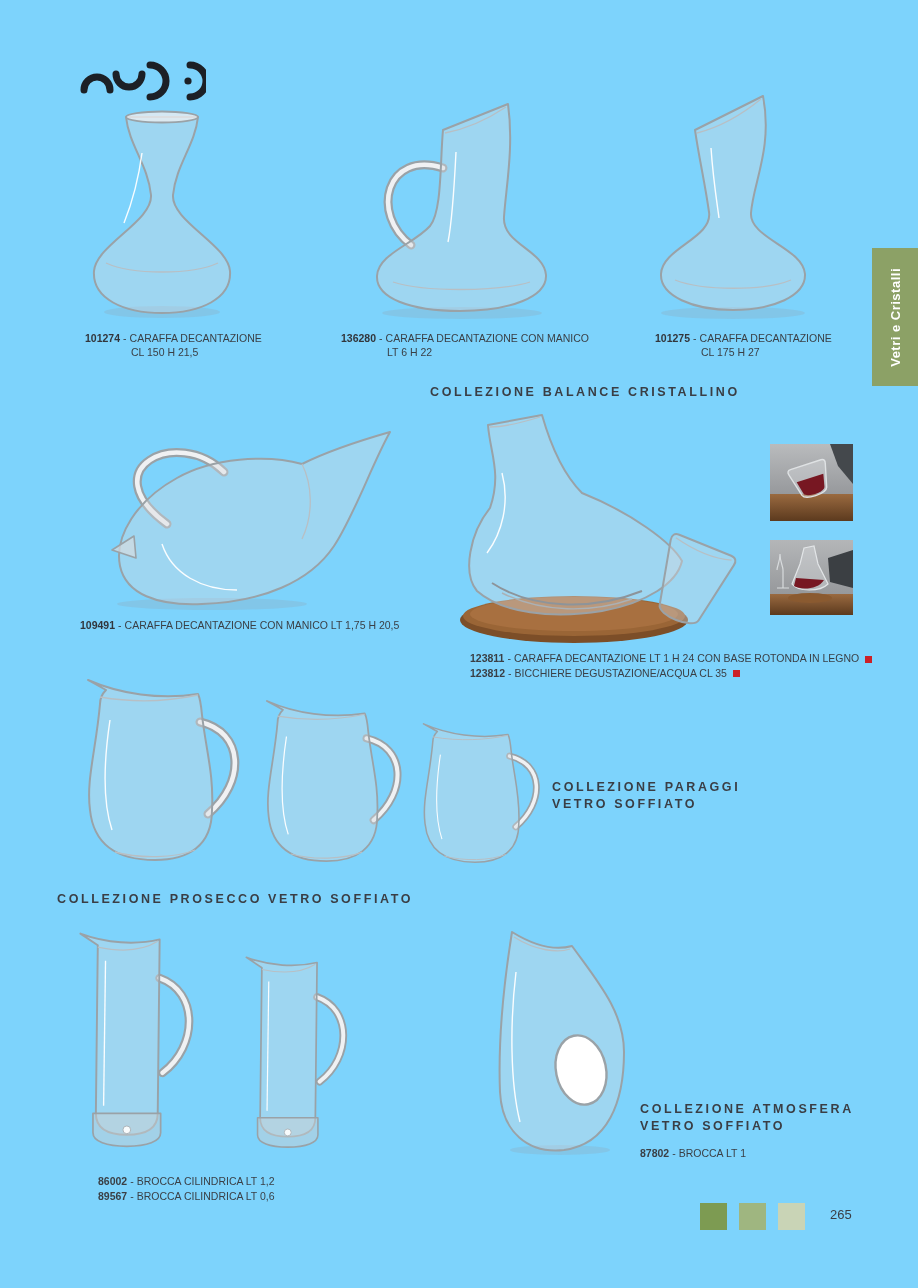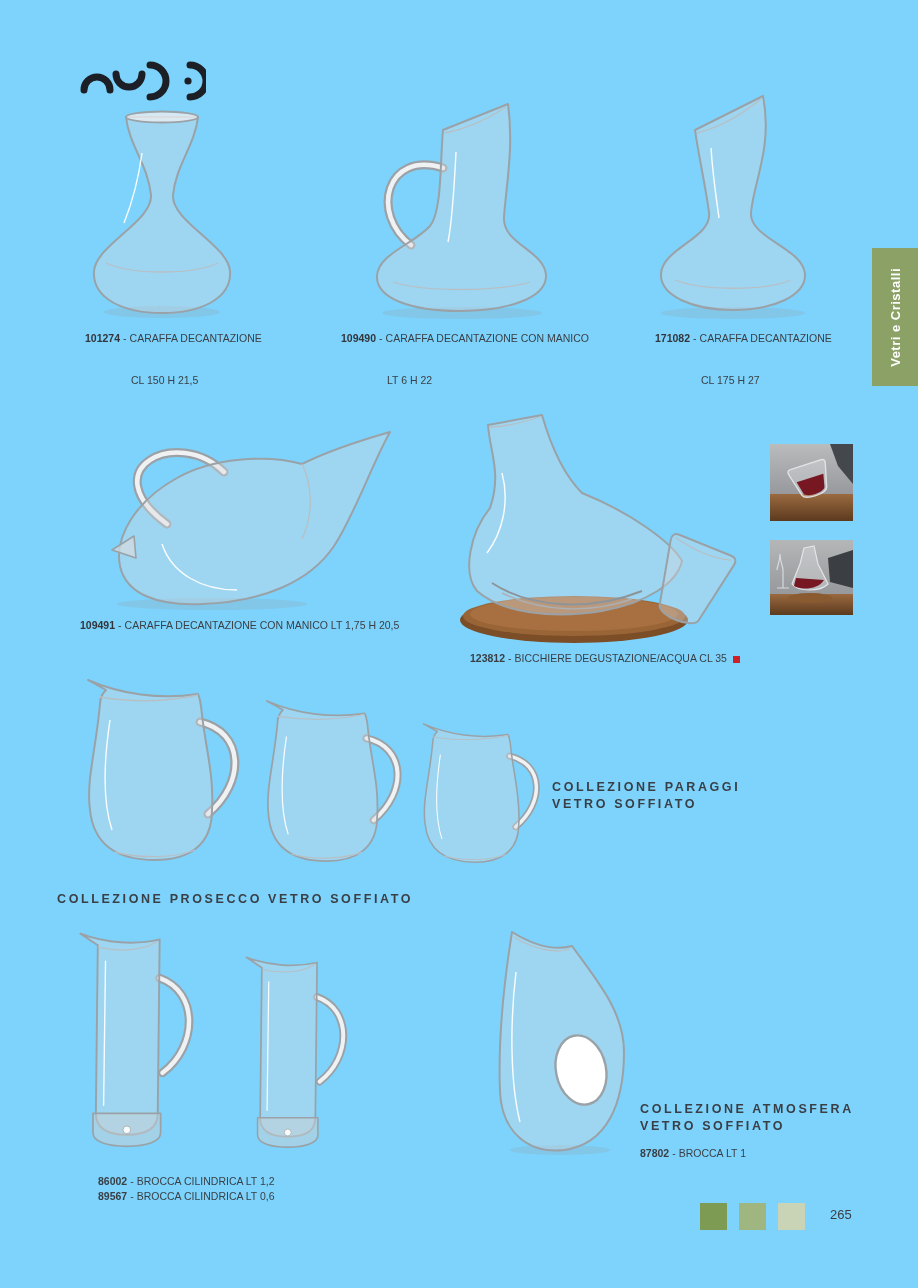--- a/index.html
+++ b/index.html
@@ -2,21 +2,21 @@
 <html><head>
 <meta charset="utf-8">
 <style>
   html,body{margin:0;padding:0;background:#e8e8e8;}
   .page{position:relative;width:918px;height:1288px;background:#7dd3fc;margin:0 auto;
         font-family:"Liberation Sans","DejaVu Sans",sans-serif;color:#3a3f45;overflow:hidden;}
   .abs{position:absolute;}
   .cap{font-size:10.5px;line-height:13.5px;color:#3a3f45;white-space:nowrap;}
   .cap b{font-weight:bold;color:#32363c;}
   .sep{margin:0 3px;}
-  .cap-ind{padding-left:46px;margin-top:28px;}
+  .cap-ind{padding-left:46px;}
   .heading{font-size:12.5px;font-weight:bold;letter-spacing:2.6px;color:#3a3e45;white-space:nowrap;line-height:17px;}
   .items{font-size:10.5px;line-height:14.5px;white-space:nowrap;}
   .marker{display:inline-block;width:7px;height:7px;background:#cc2127;margin-left:6px;vertical-align:middle;}
   .sidetab{background:#8CA166;display:flex;align-items:center;justify-content:center;}
   .sidetab span{writing-mode:vertical-rl;transform:rotate(180deg);color:#ffffff;font-weight:bold;
                 font-size:13px;letter-spacing:0.5px;white-space:nowrap;}
   .swatch{position:absolute;width:27px;height:27px;}
   .pagenum{font-size:13px;color:#3a3e45;text-align:right;}
   svg{display:block;}
   .glass{fill:rgba(213,219,223,0.38);stroke:#9aa2a7;stroke-width:2;stroke-linejoin:round;}
@@ -68,32 +68,33 @@
     <path class="glass-thin" d="M64,45 C88,39 112,24 128,11"></path>
     <path class="glass-thin" d="M42,192 C70,203 132,203 158,192"></path>
     <path class="hl" d="M78,60 C80,90 84,115 86,130"></path>
   </svg>
 
   <div class="abs cap" style="left:85px;top:332px">
     <div><b>101274</b><span class="sep">-</span><span>CARAFFA DECANTAZIONE</span></div>
     <div class="cap-ind">CL 150 H 21,5</div>
   </div>
   <div class="abs cap" style="left:341px;top:332px">
-    <div><b>109490</b><span class="sep">-</span><span>CARAFFA DECANTAZIONE CON MANICO</span></div>
+    <div><b>136280</b><span class="sep">-</span><span>CARAFFA DECANTAZIONE CON MANICO</span></div>
     <div class="cap-ind">LT 6 H 22</div>
   </div>
   <div class="abs cap" style="left:655px;top:332px">
-    <div><b>171082</b><span class="sep">-</span><span>CARAFFA DECANTAZIONE</span></div>
+    <div><b>101275</b><span class="sep">-</span><span>CARAFFA DECANTAZIONE</span></div>
     <div class="cap-ind">CL 175 H 27</div>
   </div>
 
   <div class="abs sidetab" style="left: 872px; top: 248px; width: 46px; height: 138px; background: rgb(140, 161, 102);">
     <span>Vetri e Cristalli</span>
   </div>
 
+  <div class="abs heading" style="left:430px;top:384px">COLLEZIONE BALANCE CRISTALLINO</div>
 
   <svg class="abs" style="left:62px;top:424px" width="332" height="192" viewBox="0 0 332 192">
     <ellipse class="shade" cx="150" cy="180" rx="95" ry="6"></ellipse>
     <path class="handle-o" d="M105,100 C30,45 115,2 162,48"></path>
     <path class="handle-i" d="M105,100 C30,45 115,2 162,48"></path>
     <path class="glass" d="M328,8 C300,16 268,26 240,40 C205,30 150,34 115,54 C75,76 52,112 58,142
                            C64,170 95,182 140,180 C200,178 248,158 272,122 C292,92 310,40 328,8 Z"></path>
     <path d="M72,112 L50,126 L74,134 Z" fill="rgba(213,219,223,0.7)" stroke="#9aa2a7" stroke-width="1.6" stroke-linejoin="round"></path>
     <path class="glass-thin" d="M240,40 C250,60 252,90 240,115"></path>
     <path class="hl" d="M100,120 C110,150 140,166 175,166"></path>
@@ -154,20 +155,21 @@
     <rect width="83" height="75" fill="url(#p2bg)"></rect>
     <path d="M58,18 L83,10 L83,48 L60,42 Z" fill="#3b3f43"></path>
     <rect y="54" width="83" height="21" fill="url(#p2wood)"></rect>
     <ellipse cx="40" cy="58" rx="22" ry="5" fill="#8a5a30"></ellipse>
     <path d="M34,8 L44,6 L48,24 L58,44 C50,52 28,52 22,44 L30,24 Z" fill="rgba(230,233,235,0.35)" stroke="#e2e5e7" stroke-width="1.2"></path>
     <path d="M26,38 L54,40 C48,50 30,50 24,46 Z" fill="#771722"></path>
     <path d="M10,14 C10,22 13,26 13,30 L13,48 M7,48 L19,48 M10,14 C10,22 7,26 7,30" fill="none" stroke="#d8dbdd" stroke-width="1.2"></path>
   </svg>
 
   <div class="abs items" style="left:470px;top:651px">
+    <div><b>123811</b><span class="sep">-</span><span>CARAFFA DECANTAZIONE LT 1 H 24 CON BASE ROTONDA IN LEGNO</span><span class="marker"></span></div>
     <div><b>123812</b><span class="sep">-</span><span>BICCHIERE DEGUSTAZIONE/ACQUA CL 35</span><span class="marker"></span></div>
   </div>
 
   <svg class="abs" style="left:60px;top:670px" width="190" height="200" viewBox="0 0 190 200">
     <path class="handle-o" d="M140,52 C184,62 186,112 148,144"></path>
     <path class="handle-i" d="M140,52 C184,62 186,112 148,144"></path>
     <path class="glass" d="M28,10 L46,20 C42,24 40,28 40,34 C36,80 26,110 30,140 C34,178 62,190 95,190
                            C128,190 152,176 152,140 C154,105 146,80 142,45 C141,34 140,28 138,24
                            C100,30 60,24 28,10 Z"></path>
     <path class="glass-thin" d="M40,27 C75,33 110,31 138,25"></path>

